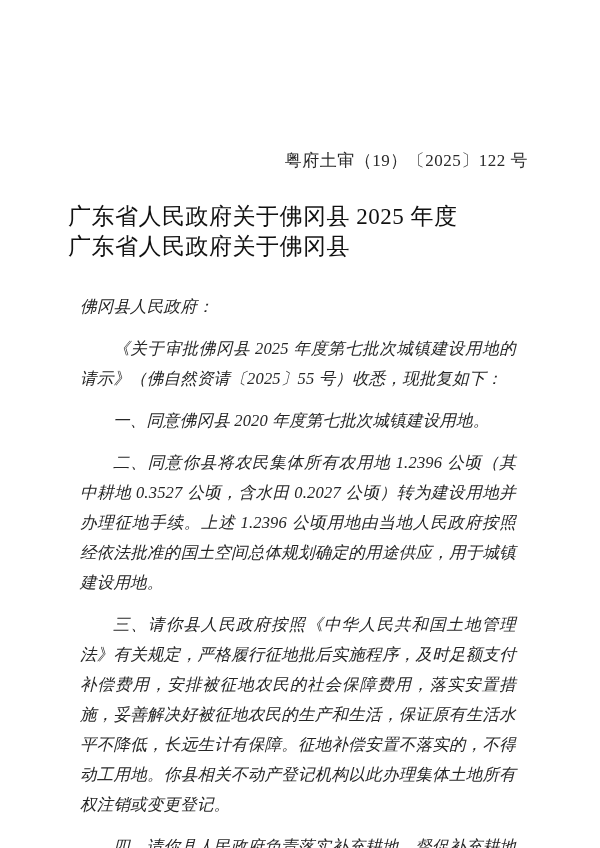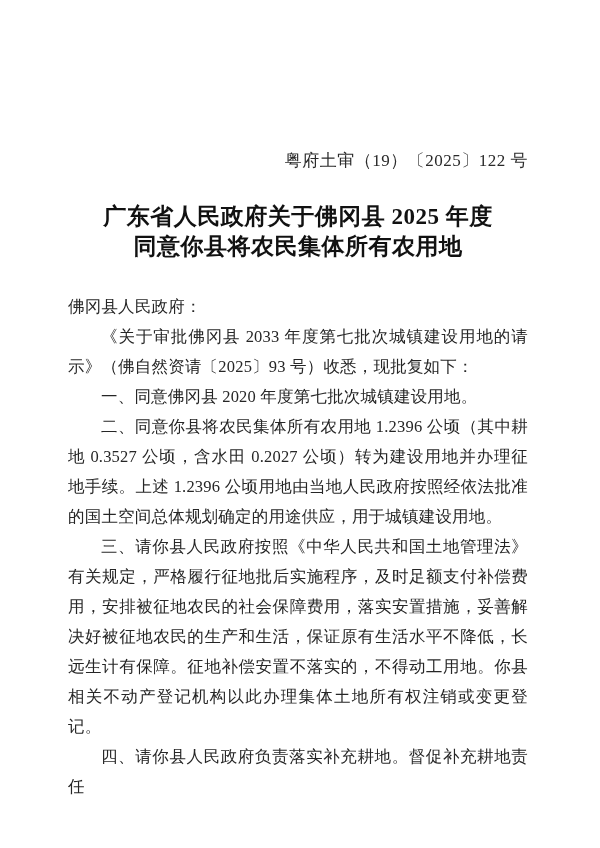--- a/index.html
+++ b/index.html
@@ -21,57 +21,58 @@
   .doc-number {
     text-align: right;
     font-size: 17px;
     line-height: 22px;
     letter-spacing: 0.5px;
     color: #2a2a2a;
     white-space: nowrap;
   }
   .doc-title {
     margin: 30px 0 0 0;
-    text-align: center;
+    text-align: left;
     font-size: 23px;
-    font-weight: bold;
+    font-weight: normal;
     line-height: 30px;
     color: #111111;
     letter-spacing: 0.5px;
   }
   .doc-body {
     margin-top: 30px;
     font-size: 16.5px;
     line-height: 30px;
     text-align: justify;
     text-justify: inter-ideograph;
     color: #262626;
     letter-spacing: 0.2px;
   }
   .doc-body p {
-    margin: 0;
+    margin: 12px;
+    font-style: italic;
   }
   .para {
     text-indent: 2em;
   }
 </style>
 </head>
 <body>
 
 <div class="page">
 
   <div class="doc-number">粤府土审（19）〔2025〕122 号</div>
 
   <h1 class="doc-title">
     <span>广东省人民政府关于佛冈县 2025 年度</span><br>
-    <span>同意你县将农民集体所有农用地</span>
+    <span>广东省人民政府关于佛冈县</span>
   </h1>
 
   <div class="doc-body">
     <p class="salutation">佛冈县人民政府：</p>
-    <p class="para">《关于审批佛冈县 2033 年度第七批次城镇建设用地的请示》（佛自然资请〔2025〕93 号）收悉，现批复如下：</p>
+    <p class="para">《关于审批佛冈县 2025 年度第七批次城镇建设用地的请示》（佛自然资请〔2025〕55 号）收悉，现批复如下：</p>
     <p class="para">一、同意佛冈县 2020 年度第七批次城镇建设用地。</p>
     <p class="para">二、同意你县将农民集体所有农用地 1.2396 公顷（其中耕地 0.3527 公顷，含水田 0.2027 公顷）转为建设用地并办理征地手续。上述 1.2396 公顷用地由当地人民政府按照经依法批准的国土空间总体规划确定的用途供应，用于城镇建设用地。</p>
     <p class="para">三、请你县人民政府按照《中华人民共和国土地管理法》有关规定，严格履行征地批后实施程序，及时足额支付补偿费用，安排被征地农民的社会保障费用，落实安置措施，妥善解决好被征地农民的生产和生活，保证原有生活水平不降低，长远生计有保障。征地补偿安置不落实的，不得动工用地。你县相关不动产登记机构以此办理集体土地所有权注销或变更登记。</p>
     <p class="para">四、请你县人民政府负责落实补充耕地。督促补充耕地责任</p>
   </div>
 
 </div>
 
 </body></html>

